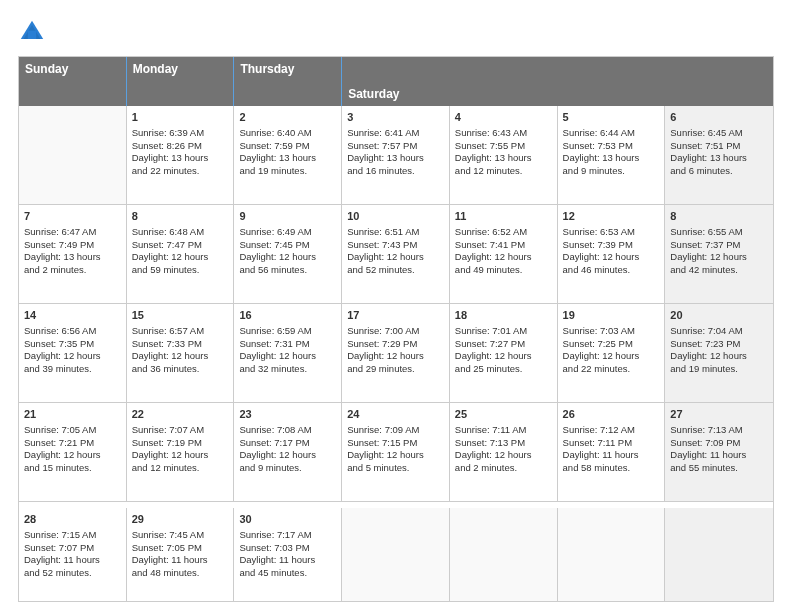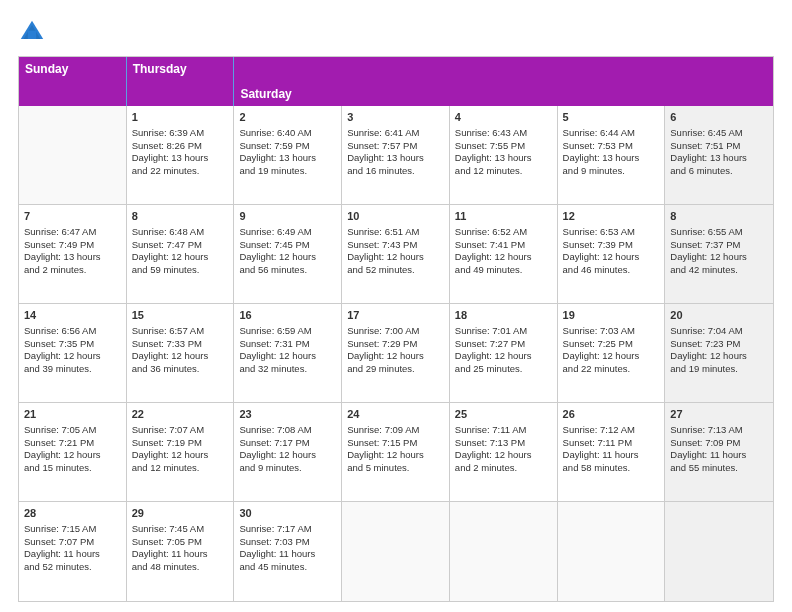--- a/index.html
+++ b/index.html
@@ -53,42 +53,42 @@
     }
     .calendar {
       flex: 1;
       display: flex;
       flex-direction: column;
       border: 1px solid #ccc;
     }
     .cal-header {
       display: grid;
       grid-template-columns: repeat(7, 1fr);
-      background: #a21caf;
+      background: #737373;
     }
     .cal-header-cell {
       color: #fff;
       font-size: 12px;
       font-weight: bold;
       padding: 5px 6px;
       text-align: left;
       border-right: 1px solid #5aa0e0;
     }
     .cal-header-cell:last-child { border-right: none; margin-top: 25px; }
     .cal-body {
       flex: 1;
       display: grid;
       grid-template-rows: repeat(5, 1fr);
     }
     .cal-row {
       display: grid;
       grid-template-columns: repeat(7, 1fr);
       border-bottom: 1px solid #ccc;
     }
-    .cal-row:last-child { border-bottom: none; }
+    .cal-row:last-child { border-bottom: none; margin-top: 6px; }
     .cal-cell {
       border-right: 1px solid #ccc;
       padding: 4px 5px;
       font-size: 9.5px;
       color: #333;
       line-height: 1.35;
       vertical-align: top;
       background: #fff;
     }
     .cal-cell:last-child { border-right: none; }
@@ -120,20 +120,21 @@
     </div>
     <div class="title-block">
       <div class="month-title"></div>
       <div class="location"></div>
     </div>
   </div>
 
   <div class="calendar">
     <div class="cal-header">
     <div class="cal-header-cell">Sunday</div>
+        <div class="cal-header-cell">Monday</div>
         <div class="cal-header-cell">Thursday</div>
         <div class="cal-header-cell">Saturday</div>
       </div>
     <div class="cal-body">
     <div class="cal-row">
           <div class="cal-cell empty"></div>
           <div class="cal-cell">
             <span class="day-num">1</span>
             <span class="cell-line">Sunrise: 6:39 AM</span>
             <span class="cell-line">Sunset: 8:26 PM</span>

